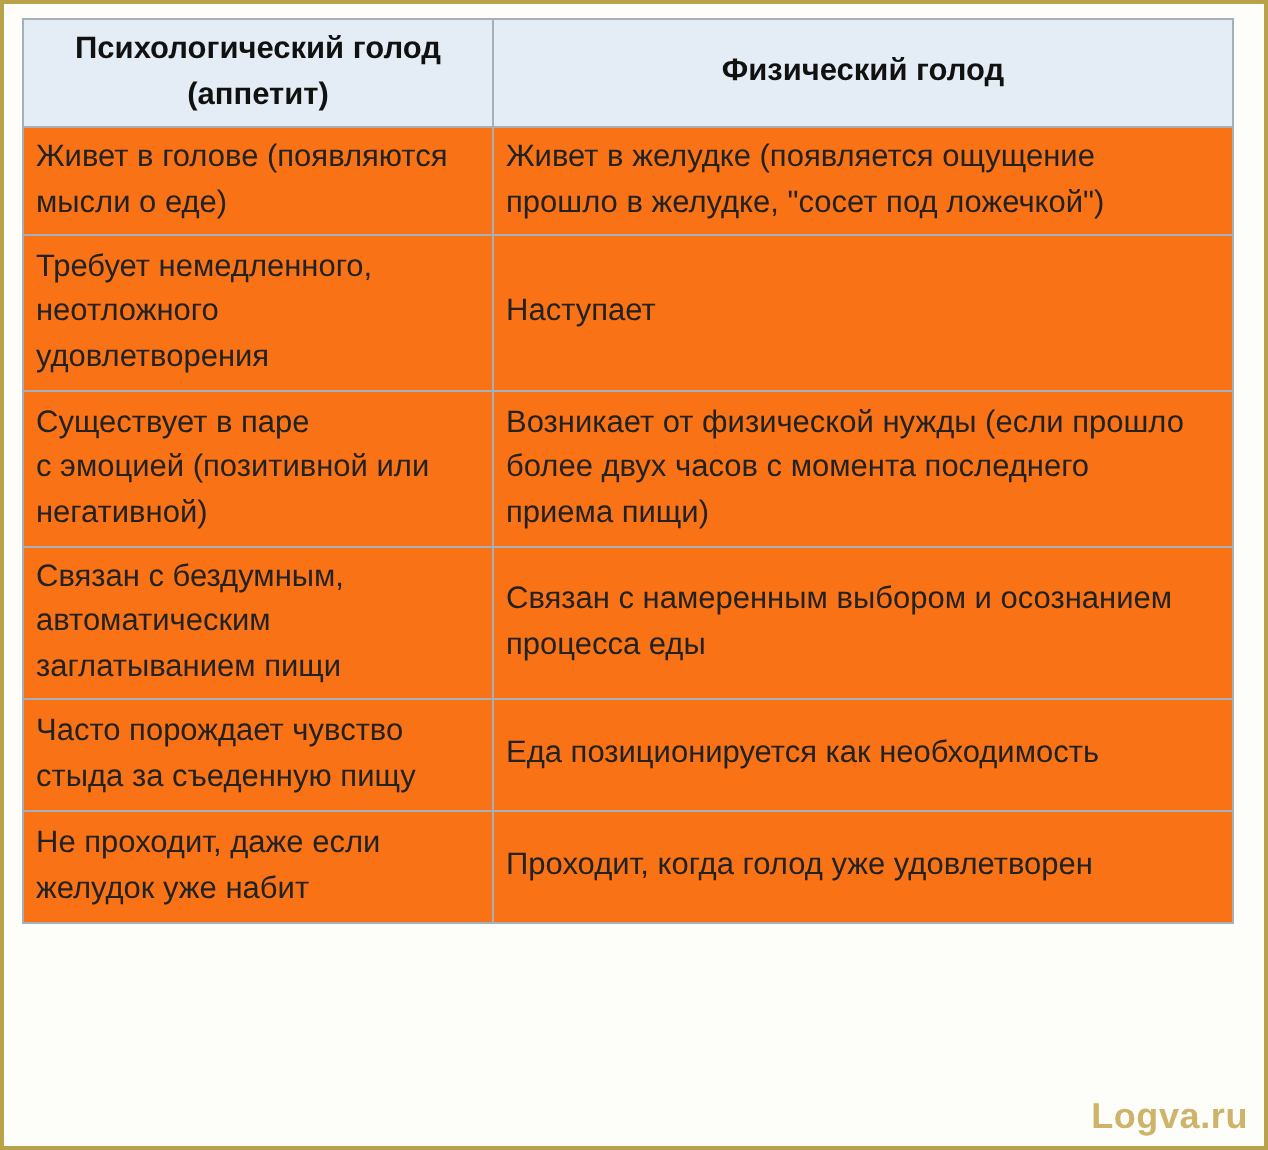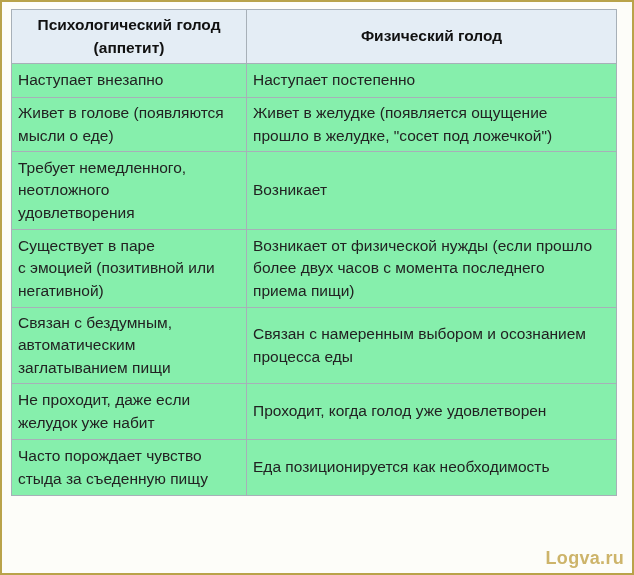--- a/index.html
+++ b/index.html
@@ -1,18 +1,18 @@
 <!DOCTYPE html>
 <html><head>
 <meta charset="utf-8">
 <style>
   html, body { margin:0; padding:0; }
   body { width:634px; height:575px; background:#fff; overflow:hidden; position:relative; font-family:"Liberation Sans", sans-serif; }
   .frame { position:absolute; left:0; top:0; width:630px; height:571px; border:2px solid #b9a34a; background:#fdfdf9; }
-  .tbl { position:absolute; left:11px; top:9px; border-collapse:collapse; width:606px; background:#86efac; }
+  .tbl { position:absolute; left:11px; top:9px; border-collapse:collapse; width:606px; background:#f97316; }
   .tbl th, .tbl td { border:1px solid #a7b0b8; padding:0 6px; vertical-align:middle; text-align:left; font-size:15.5px; line-height:22.5px; color:#222; }
   .tbl th { background:#e4edf5; font-weight:bold; text-align:center; color:#111; height:53px; }
   .tbl td.c1 { width:222px; }
   .wm { position:absolute; right:10px; bottom:6px; font-size:18px; font-weight:bold; color:#cdb46a; letter-spacing:0.3px; }
   .cell { white-space:pre-line; display:block; }
 </style>
 </head>
 <body>
 
 <div class="frame"></div>
@@ -23,46 +23,38 @@
       <th style="width:222px;">
           <span class="cell">Психологический голод
 (аппетит)</span>
         </th>
       <th>
           <span class="cell">Физический голод</span>
         </th>
     </tr>
   </thead>
   <tbody>
-    <tr style="height:34px;">
-      <td class="c1">
-          <span class="cell">Наступает внезапно</span>
-        </td>
-      <td>
-          <span class="cell">Наступает постепенно</span>
-        </td>
-    </tr>
     <tr style="height:54px;">
       <td class="c1">
           <span class="cell">Живет в голове (появляются
 мысли о еде)</span>
         </td>
       <td>
           <span class="cell">Живет в желудке (появляется ощущение
 прошло в желудке, "сосет под ложечкой")</span>
         </td>
     </tr>
     <tr style="height:78px;">
       <td class="c1">
           <span class="cell">Требует немедленного,
 неотложного
 удовлетворения</span>
         </td>
       <td>
-          <span class="cell">Возникает</span>
+          <span class="cell">Наступает</span>
         </td>
     </tr>
     <tr style="height:78px;">
       <td class="c1">
           <span class="cell">Существует в паре
 с эмоцией (позитивной или
 негативной)</span>
         </td>
       <td>
           <span class="cell">Возникает от физической нужды (если прошло
@@ -76,32 +68,32 @@
 автоматическим
 заглатыванием пищи</span>
         </td>
       <td>
           <span class="cell">Связан с намеренным выбором и осознанием
 процесса еды</span>
         </td>
     </tr>
     <tr style="height:56px;">
       <td class="c1">
+          <span class="cell">Часто порождает чувство
+стыда за съеденную пищу</span>
+        </td>
+      <td>
+          <span class="cell">Еда позиционируется как необходимость</span>
+        </td>
+    </tr>
+    <tr style="height:56px;">
+      <td class="c1">
           <span class="cell">Не проходит, даже если
 желудок уже набит</span>
         </td>
       <td>
           <span class="cell">Проходит, когда голод уже удовлетворен</span>
-        </td>
-    </tr>
-    <tr style="height:56px;">
-      <td class="c1">
-          <span class="cell">Часто порождает чувство
-стыда за съеденную пищу</span>
-        </td>
-      <td>
-          <span class="cell">Еда позиционируется как необходимость</span>
         </td>
     </tr>
   </tbody>
 </table>
 
 <div class="wm">Logva.ru</div>
 
 </body></html>

